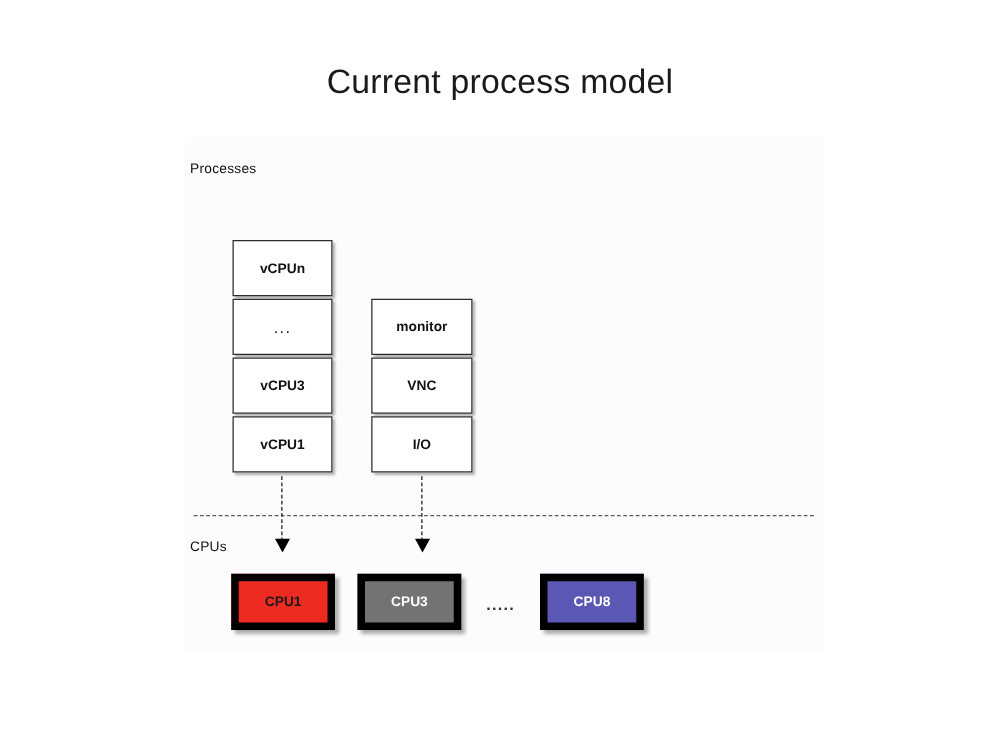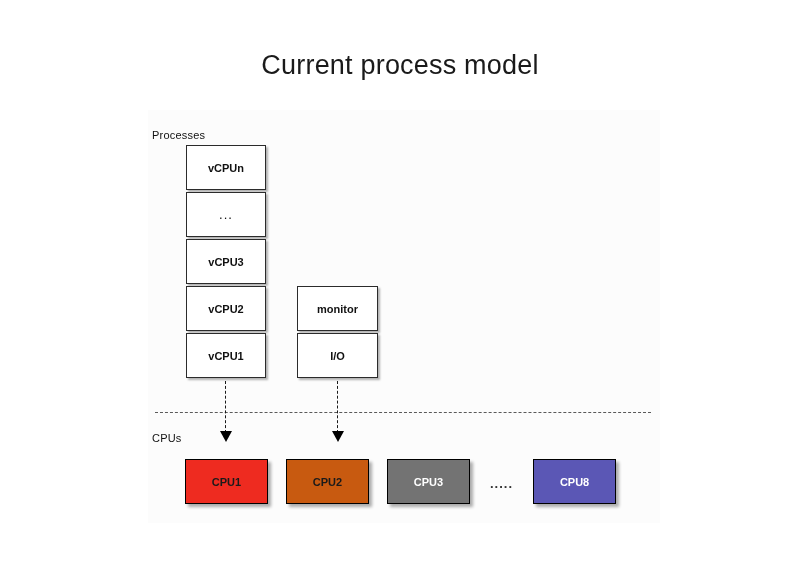--- a/index.html
+++ b/index.html
@@ -116,21 +116,21 @@
     left: 185px;
     top: 459px;
     display: flex;
     align-items: center;
     gap: 18px;
   }
   .cpu-box {
     box-sizing: border-box;
     width: 83px;
     height: 45px;
-    border: 1px solid #000000;
+    border: 6px solid #000000;
     box-shadow: 3px 3px 3px rgba(0,0,0,0.32);
     display: flex;
     align-items: center;
     justify-content: center;
     font-size: 11px;
     font-weight: bold;
     white-space: nowrap;
   }
   #cpu-ellipsis {
     font-size: 13px;
@@ -153,36 +153,36 @@
 
   <div class="section-label" id="label-processes">Processes</div>
 
   <div class="section-label" id="label-cpus">CPUs</div>
 
   <div class="proc-col" id="proc-col-left">
     <div class="proc-box">
       <span>vCPU1</span>
     </div>
     <div class="proc-box">
-      <span>vCPU2</span>
-    </div>
-    <div class="proc-box">
       <span>vCPU3</span>
     </div>
     <div class="proc-box plain">
       <span>...</span>
     </div>
     <div class="proc-box">
       <span>vCPUn</span>
     </div>
   </div>
 
   <div class="proc-col" id="proc-col-right">
     <div class="proc-box">
       <span>I/O</span>
+    </div>
+    <div class="proc-box">
+      <span>VNC</span>
     </div>
     <div class="proc-box">
       <span>monitor</span>
     </div>
   </div>
 
   <div id="divider"></div>
 
   <div class="arrow" id="arrow-vcpu1">
     <div class="shaft"></div>
@@ -190,23 +190,20 @@
   </div>
   <div class="arrow" id="arrow-poll">
     <div class="shaft"></div>
     <div class="head"></div>
   </div>
 
   <div id="cpu-row">
     <div class="cpu-box" style="background:#ee2b20;color:#1a1a1a;">
       <span>CPU1</span>
     </div>
-    <div class="cpu-box" style="background:#c85a10;color:#1a1a1a;">
-      <span>CPU2</span>
-    </div>
     <div class="cpu-box" style="background:#737373;color:#ffffff;">
       <span>CPU3</span>
     </div>
     <div id="cpu-ellipsis">.....</div>
     <div class="cpu-box" style="background:#5b57b5;color:#ffffff;">
       <span>CPU8</span>
     </div>
   </div>
 
 </div>

